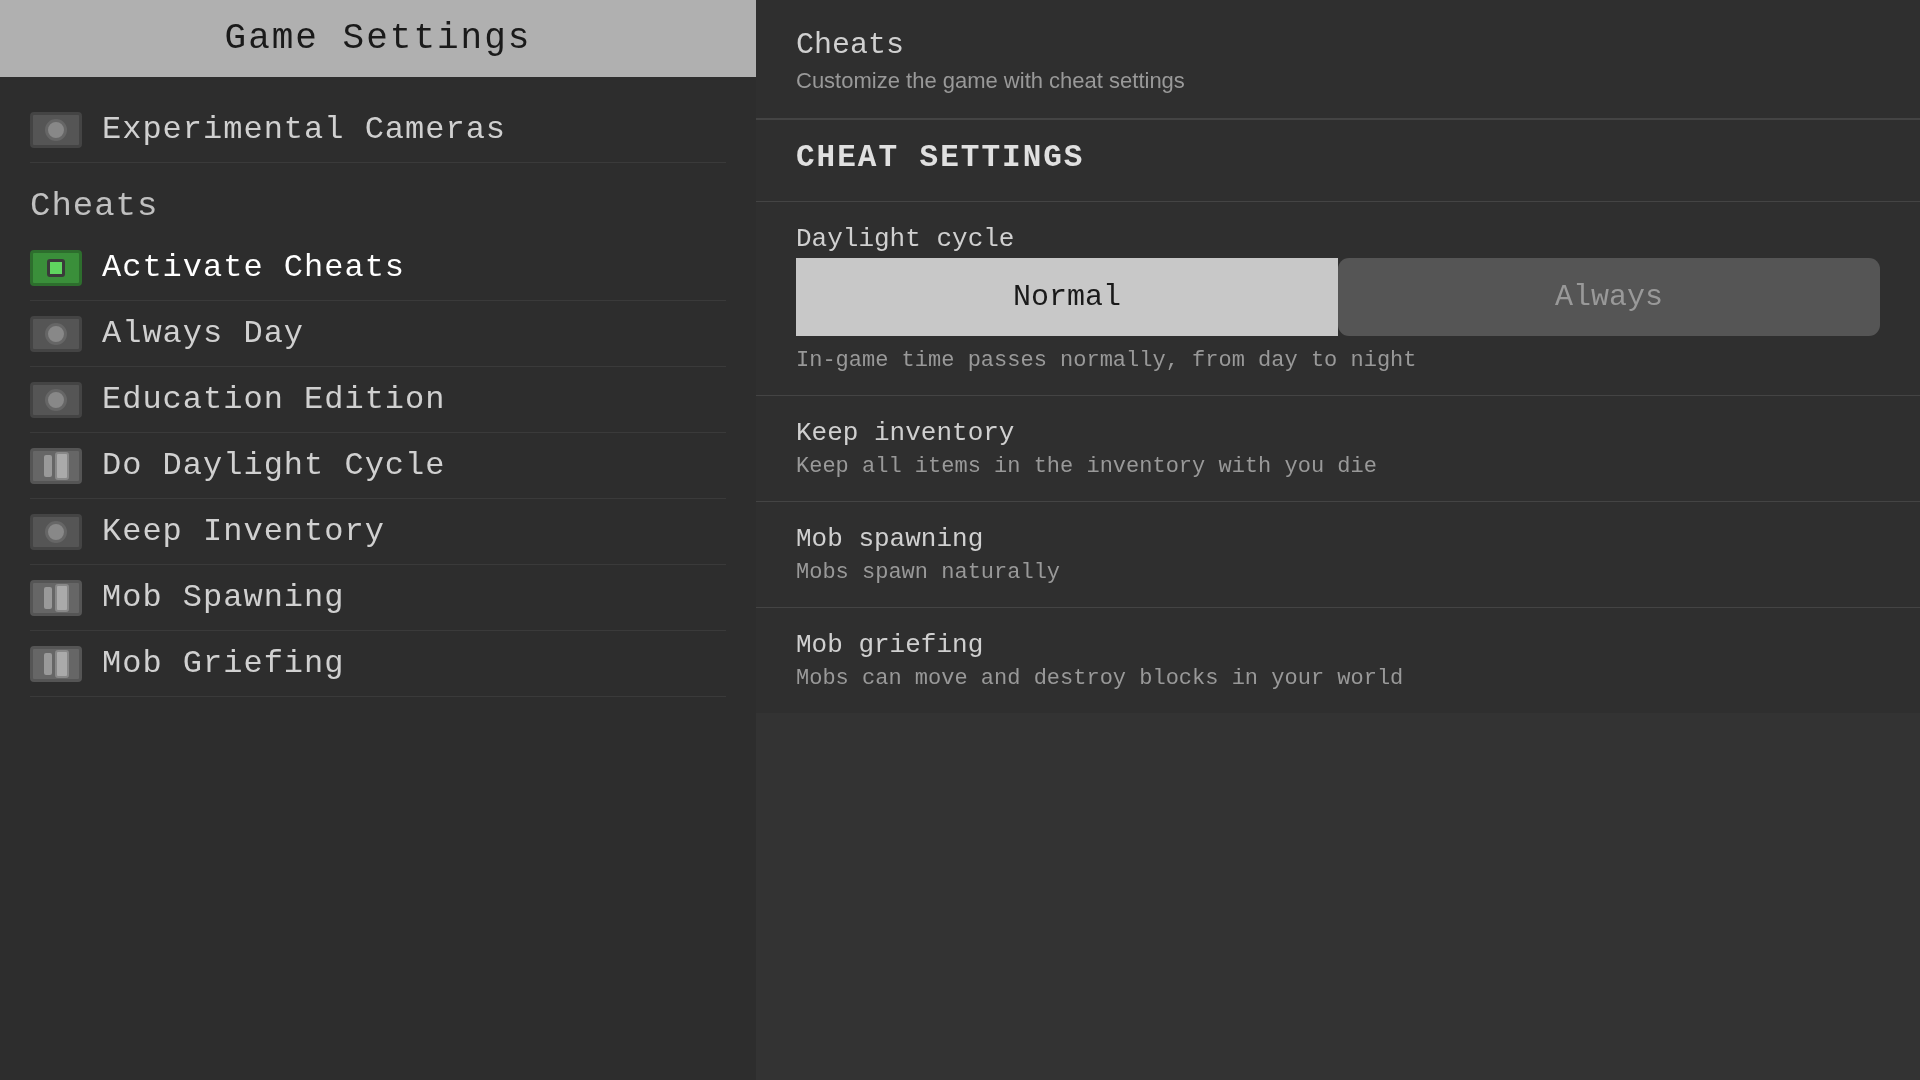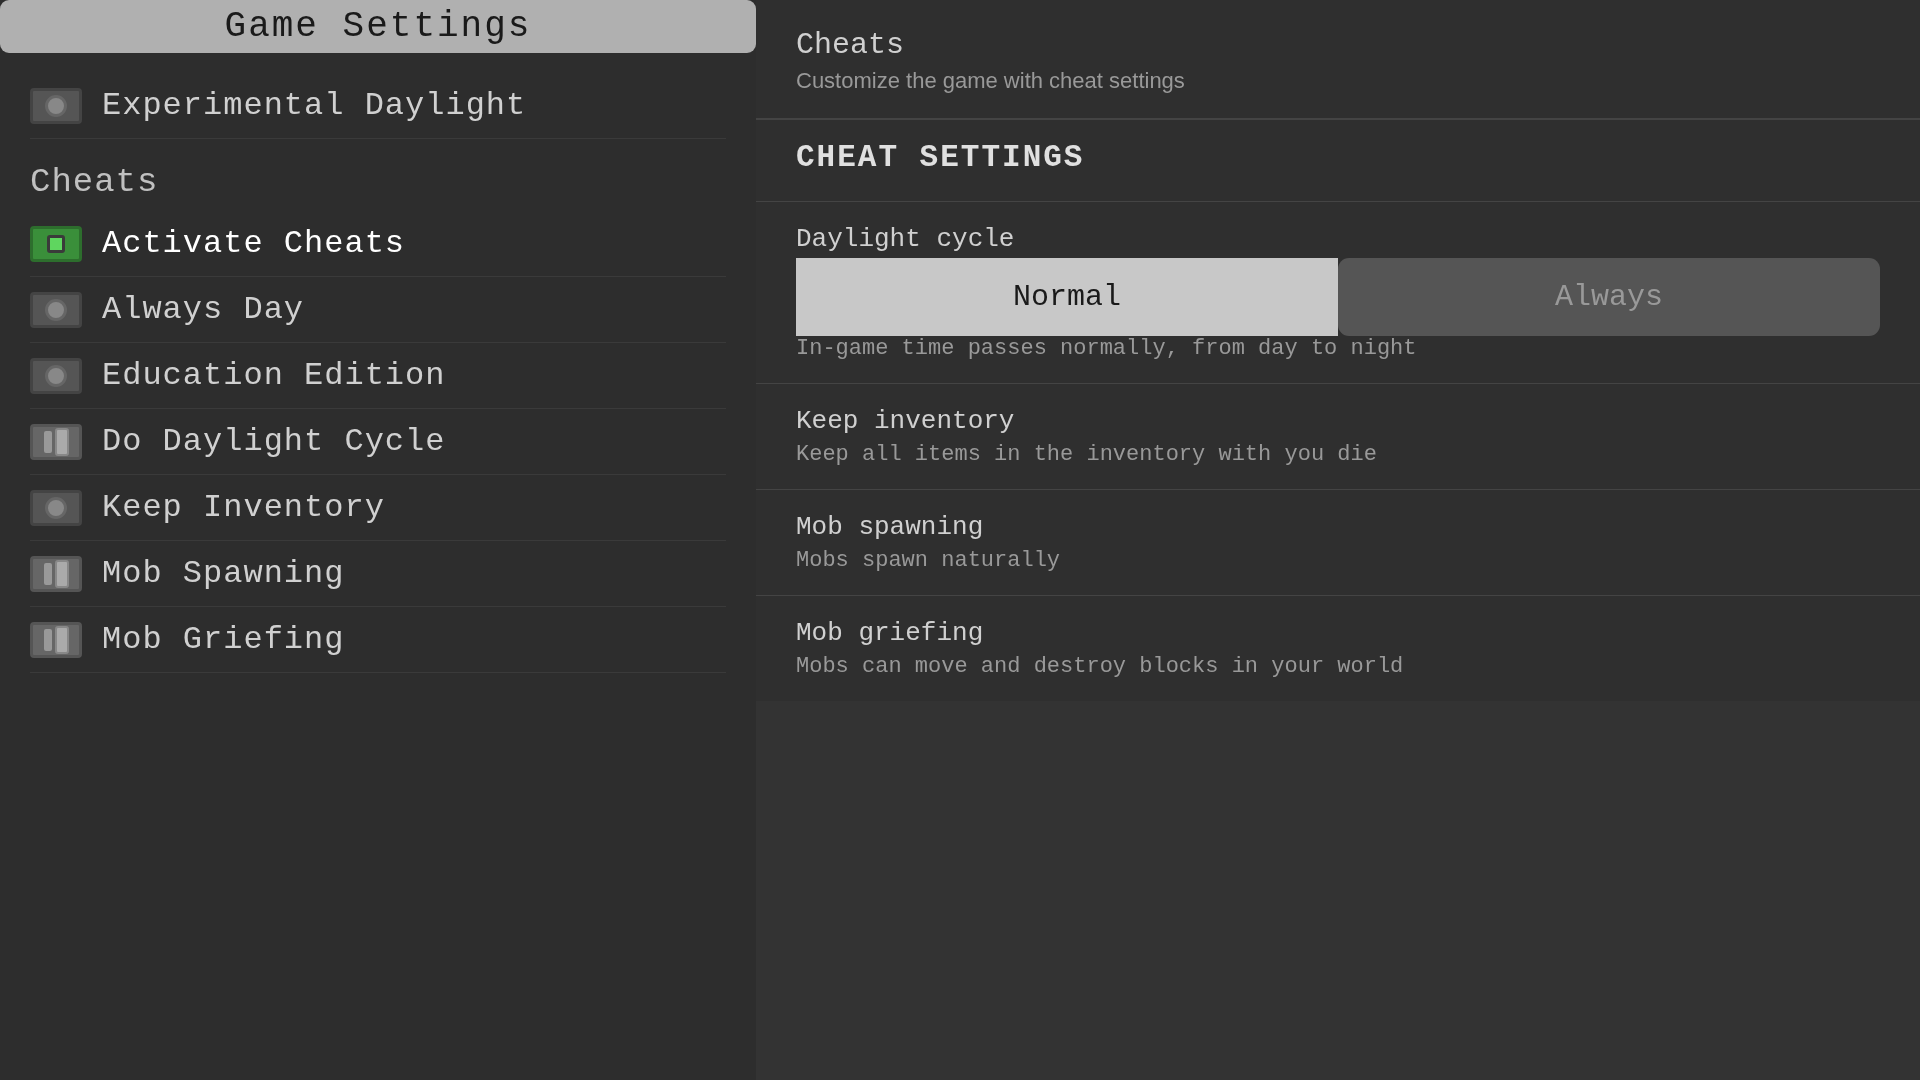--- a/index.html
+++ b/index.html
@@ -18,23 +18,22 @@
       width: 756px;
       height: 1080px;
       background: #2d2d2d;
       display: flex;
       flex-direction: column;
       overflow: hidden;
     }
 
     .left-header {
       background: #b0b0b0;
-      padding: 6px 30px;
+      padding: 18px 30px;
       text-align: center;
-      border-radius: 9px;
     }
 
     .left-header h1 {
       font-family: 'Courier New', monospace;
       font-size: 36px;
       font-weight: normal;
       color: #1a1a1a;
       letter-spacing: 2px;
     }
 
@@ -224,20 +223,21 @@
     .setting-title {
       font-family: 'Courier New', monospace;
       font-size: 26px;
       color: #d0d0d0;
       margin-bottom: 4px;
     }
 
     .setting-buttons {
       display: flex;
       gap: 0;
+      margin-bottom: 12px;
     }
 
     .setting-btn {
       flex: 1;
       padding: 22px 20px;
       font-family: 'Courier New', monospace;
       font-size: 30px;
       text-align: center;
       cursor: pointer;
       border: none;
@@ -290,21 +290,21 @@
     <h1>Game Settings</h1>
   </div>
   <div class="left-content">
 
     <div class="toggle-item">
       <div class="toggle-wrapper">
         <div class="toggle-off">
           <div class="toggle-off-inner"></div>
         </div>
       </div>
-      <span class="item-label">Experimental Daylight</span>
+      <span class="item-label">Experimental Cameras</span>
     </div>
 
 
     <div class="section-heading">Cheats</div>
 
     <div class="toggle-item">
       <div class="toggle-wrapper">
         <div class="toggle-on">
           <div class="toggle-on-inner"></div>
         </div>

